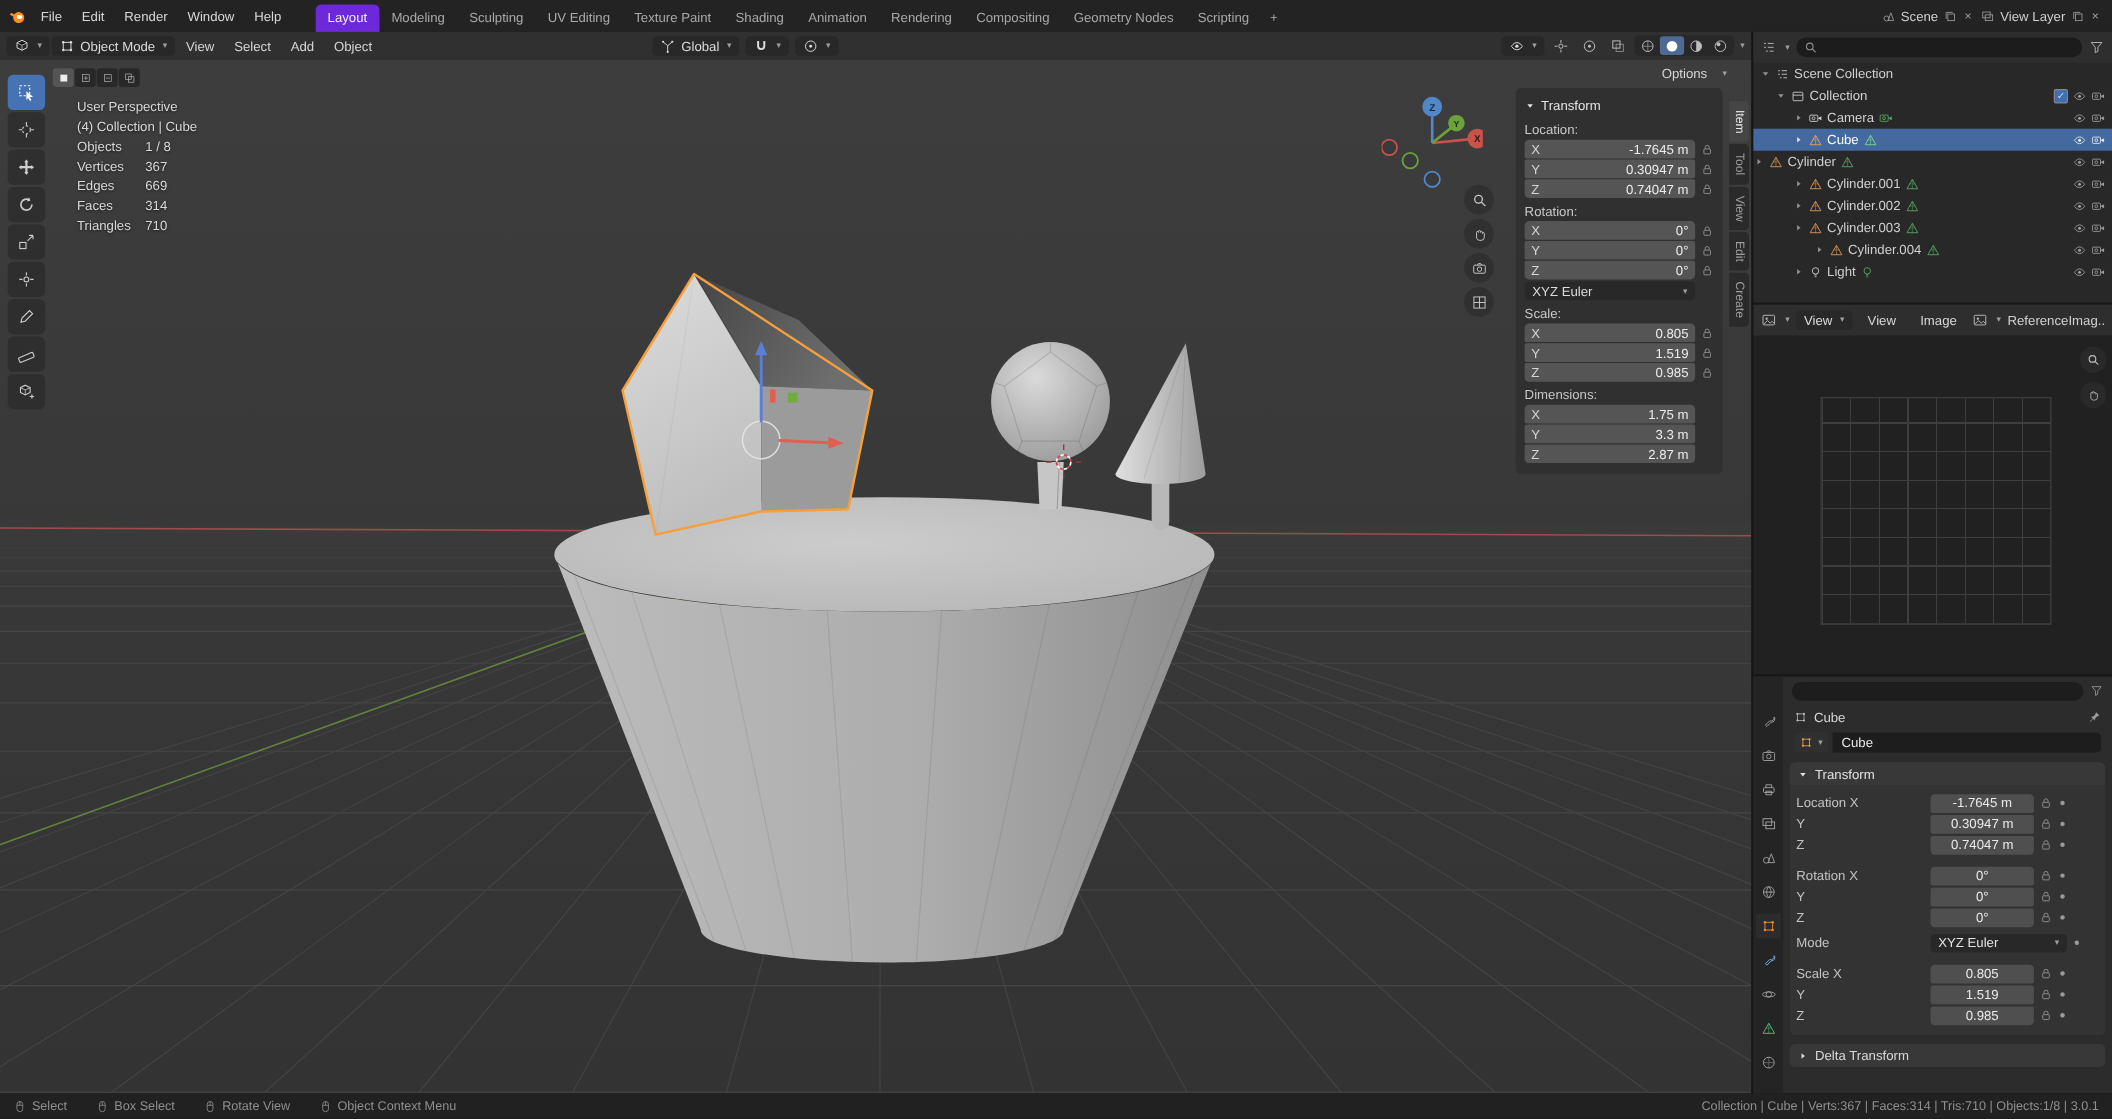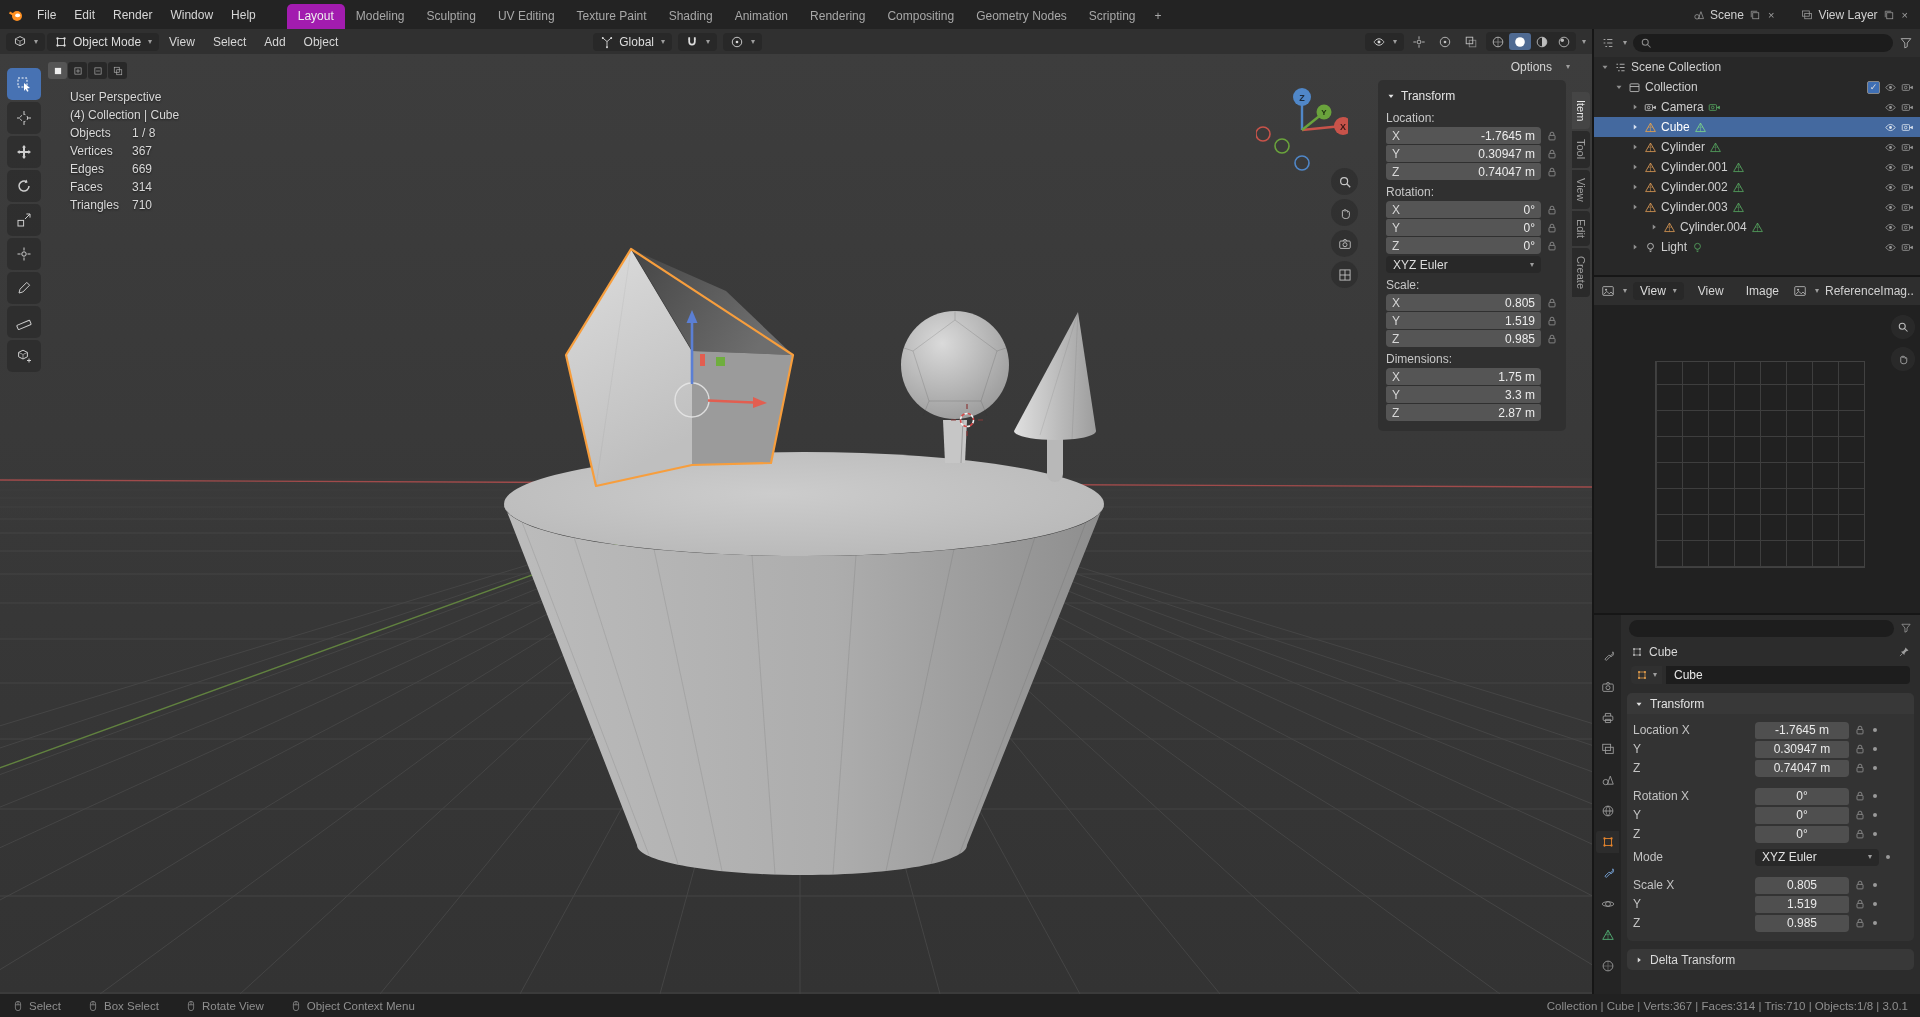--- a/index.html
+++ b/index.html
@@ -11,23 +11,23 @@
   .ic{width:16px;height:16px;display:block;flex:none}
   .ic14{width:14px;height:14px;display:block;flex:none}
   .ic12{width:12px;height:12px;display:block;flex:none}
   .ic10{width:10px;height:10px;display:block;flex:none}
   .caret{font-size:8px;color:#9e9e9e;line-height:1;margin-left:2px}
   
   #topbar{left:0;top:0;width:1920px;height:29px;background:#232323;display:flex;align-items:center}
   .menu{padding:0 9px;height:29px;display:flex;align-items:center;color:#d7d7d7}
   .wtabs{display:flex;align-items:flex-end;height:29px;margin-left:22px}
   .wtab{padding:5px 11px 6px;border-radius:5px 5px 0 0;color:#a8a8a8}
-  .wtab.active{background:#a21caf;color:#efefef}
+  .wtab.active{background:#6d28d9;color:#efefef}
   .wtab-add{color:#a8a8a8;padding:5px 8px 6px}
-  #topbar-right{margin-left:auto;display:flex;align-items:center;gap:25px;padding-right:10px;color:#cfcfcf}
+  #topbar-right{margin-left:auto;display:flex;align-items:center;gap:7px;padding-right:10px;color:#cfcfcf}
   .chip{display:flex;align-items:center;gap:5px}
   .chip .mini{width:12px;height:12px;color:#9e9e9e}
   .xbtn{color:#9e9e9e;font-size:11px;padding:0 2px}
   
   #vp-header{left:0;top:29px;width:1592px;height:25px;background:#303030;display:flex;align-items:center;gap:2px;padding:0 6px;box-sizing:border-box}
   .dd{background:#282828;border-radius:4px;padding:2px 7px;display:flex;gap:5px;align-items:center;color:#dcdcdc;height:18px;box-sizing:border-box}
   .hdr-menu{padding:2px 8px;color:#d6d6d6;border-radius:3px}
   .hdr-group{display:flex;align-items:center;gap:2px}
   .hdr-center{margin-left:245px;display:flex;align-items:center;gap:6px}
   .hdr-right{margin-left:auto;display:flex;align-items:center;gap:4px}
@@ -889,21 +889,21 @@
             <use href="#i-mesh"></use>
           </svg>
         <span class="osp"></span>
         <svg class="oi" style="color:#dfe7f2" viewBox="0 0 16 16">
             <use href="#i-eye"></use>
           </svg>
         <svg class="oi" style="color:#dfe7f2" viewBox="0 0 16 16">
             <use href="#i-cam"></use>
           </svg>
       </div>
-      <div class="orow" style="padding-left:36px">
+      <div class="orow" style="">
         <svg class="ocaret" viewBox="0 0 16 16">
             <use href="#i-caret-r"></use>
           </svg>
         <svg class="oi" style="color:#dd9a55" viewBox="0 0 16 16">
             <use href="#i-mesh"></use>
           </svg>
         <span class="oname">Cylinder</span>
         <svg class="oi" style="color:#56a860" viewBox="0 0 16 16">
             <use href="#i-mesh"></use>
           </svg>

